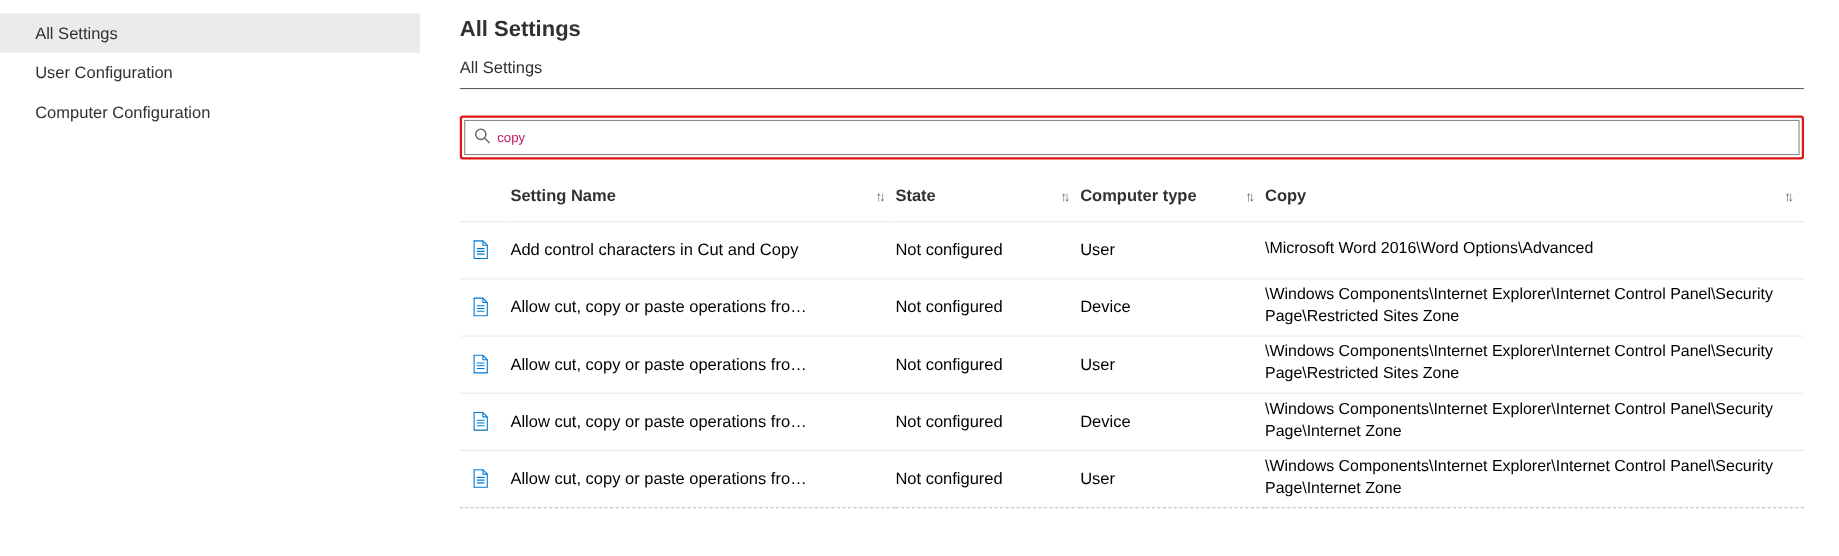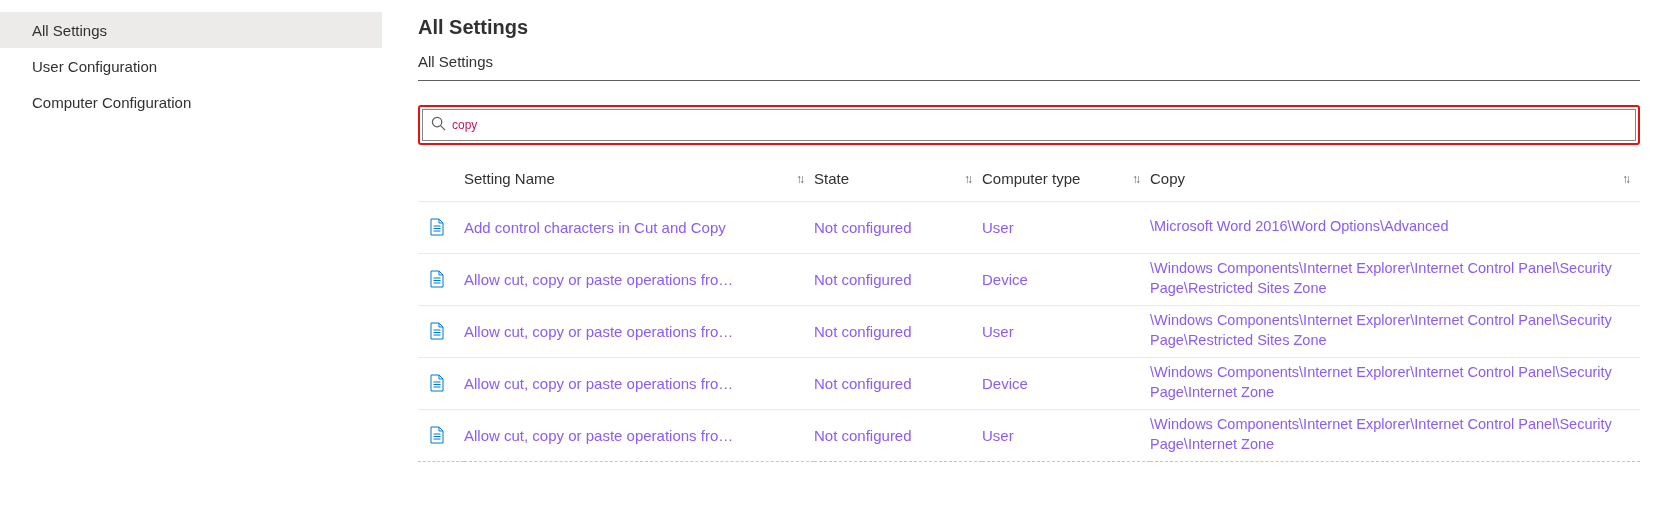--- a/index.html
+++ b/index.html
@@ -81,21 +81,21 @@
       border-collapse: collapse;
       table-layout: fixed;
     }
     col.col-icon { width: 46px; }
     col.col-name { width: 350px; }
     col.col-state { width: 168px; }
     col.col-type { width: 168px; }
     col.col-path { }
     th {
       text-align: left;
-      font-weight: 400;
+      font-weight: 700;
       font-size: 15px;
       color: #323130;
       height: 44px;
       border-bottom: 1px solid #edebe9;
       padding-right: 8px;
       position: relative;
       cursor: pointer;
     }
     th .th-inner {
       display: flex;
@@ -106,21 +106,21 @@
     .sort-icon {
       color: #605e5c;
       font-size: 12px;
       letter-spacing: -3px;
       margin-right: 4px;
     }
     tbody tr { height: 52px; }
     tbody tr td {
       border-bottom: 1px solid #edebe9;
       font-size: 15px;
-      color: #8b5cf6;
+      color: #000000;
       padding-right: 8px;
       vertical-align: middle;
       margin-top: 36px;
     }
     tbody tr:last-child td { border-bottom: 1px dashed #c8c6c4; }
     td.cell-icon { text-align: center; }
     td.cell-name {
       white-space: nowrap;
       overflow: hidden;
       text-overflow: ellipsis;

